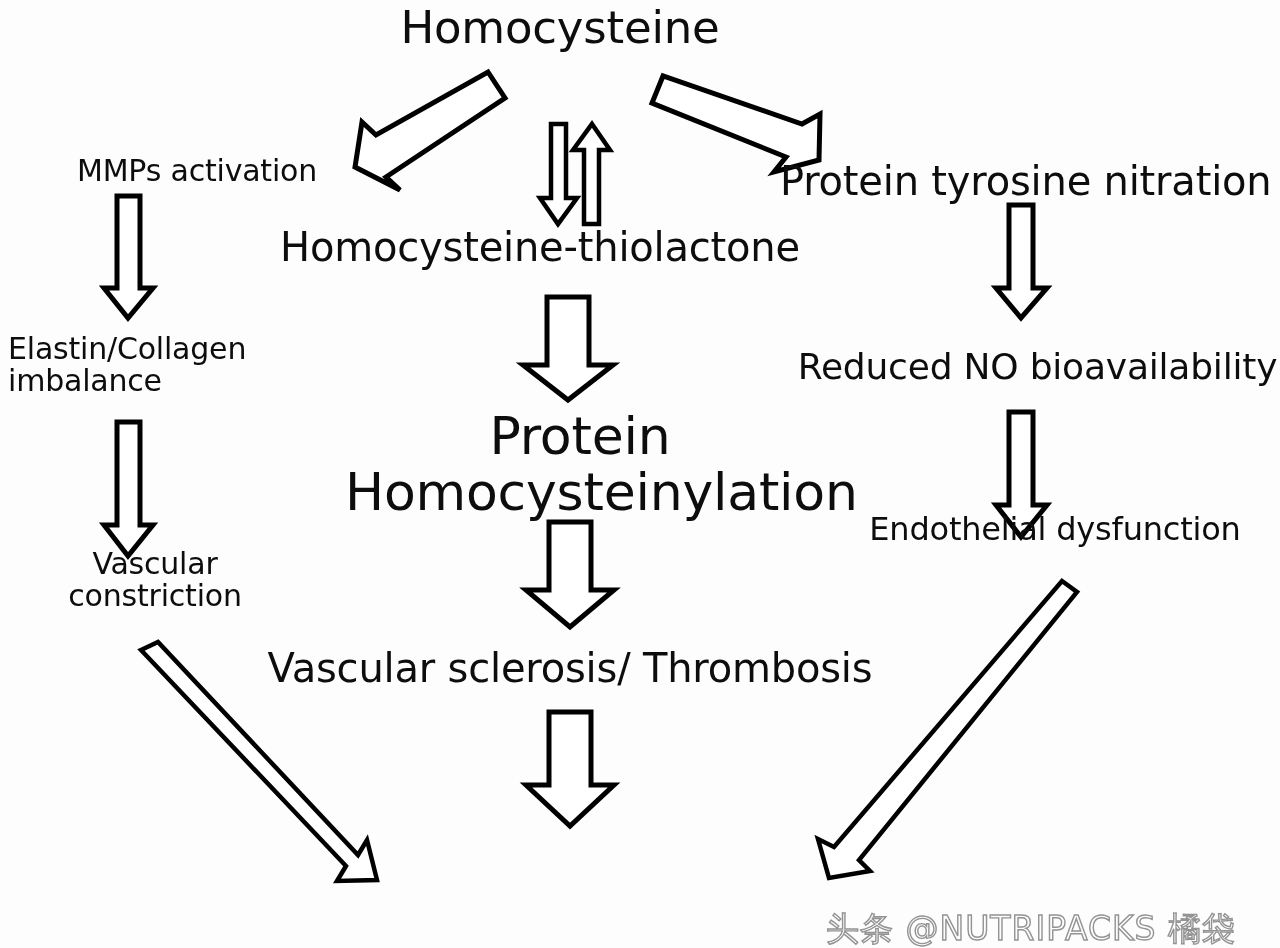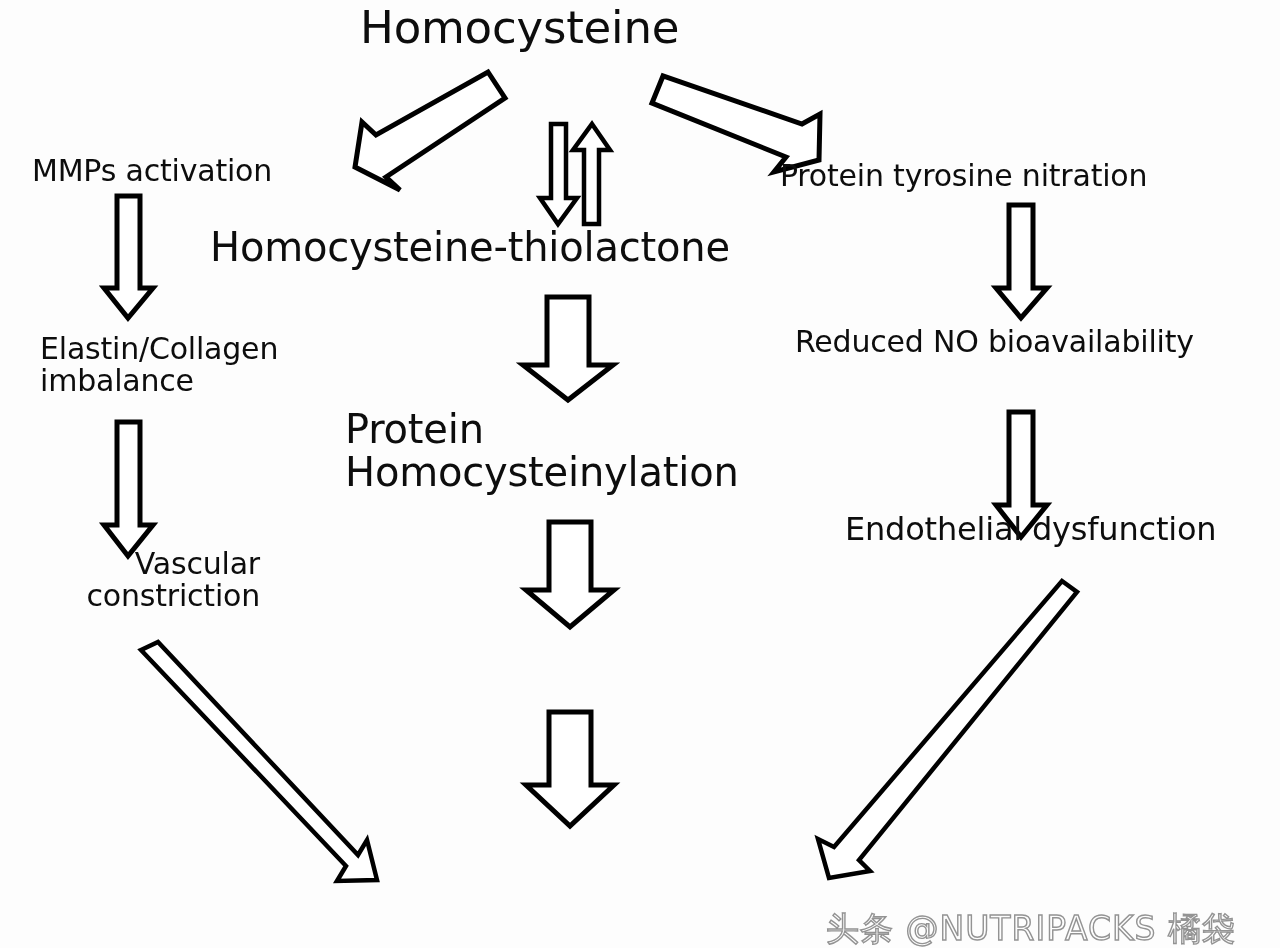--- a/index.html
+++ b/index.html
@@ -25,31 +25,32 @@
     top: 0;
     width: 1280px;
     height: 948px;
   }
   .node-label {
     position: absolute;
     color: #0d0d0d;
     font-family: "DejaVu Sans", "Liberation Sans", sans-serif;
     font-weight: 400;
     line-height: 1.08;
+    text-align: center;
     white-space: pre;
     letter-spacing: -0.2px;
   }
   .lbl-title      { left: 360px; top: 4px;   width: 400px; font-size: 45px; }
   .lbl-mmps       { left: 32px;  top: 155px; width: 330px; font-size: 30px; }
-  .lbl-ptn        { left: 780px; top: 160px; width: 450px; font-size: 30px; }
+  .lbl-ptn        { left: 780px; top: 160px; width: 450px; font-size: 40px; }
   .lbl-hcy-thio   { left: 210px; top: 226px; width: 660px; font-size: 40px; }
-  .lbl-elastin    { left: 0px;   top: 333px; width: 290px; font-size: 30px; text-align: left; padding-left: 8px; box-sizing: border-box; margin-left: 32px; }
-  .lbl-reduced-no { left: 795px; top: 326px; width: 485px; font-size: 30px; }
-  .lbl-prot-hcy   { left: 345px; top: 408px; width: 470px; font-size: 40px; }
-  .lbl-vasc-con   { left: 10px;  top: 548px; width: 250px; font-size: 30px; text-align: right; padding-left: 40px; box-sizing: border-box; }
+  .lbl-elastin    { left: 0px;   top: 333px; width: 290px; font-size: 30px; text-align: left; padding-left: 8px; box-sizing: border-box; }
+  .lbl-reduced-no { left: 795px; top: 348px; width: 485px; font-size: 36px; }
+  .lbl-prot-hcy   { left: 345px; top: 408px; width: 470px; font-size: 52px; }
+  .lbl-vasc-con   { left: 10px;  top: 548px; width: 250px; font-size: 30px; text-align: center; padding-left: 40px; box-sizing: border-box; }
   .lbl-endo       { left: 845px; top: 512px; width: 420px; font-size: 32px; }
   .lbl-vsclero    { left: 225px; top: 647px; width: 690px; font-size: 40px; }
   .lbl-hyper      { left: 415px; top: 855px; width: 390px; font-size: 48px; }
 
   #watermark {
     position: absolute;
     left: 826px;
     top: 907px;
     font-family: "DejaVu Sans", "Liberation Sans", sans-serif;
     font-size: 33px;
@@ -121,17 +122,18 @@
   <div class="node-label lbl-reduced-no">Reduced NO bioavailability</div>
 
   <div class="node-label lbl-prot-hcy">Protein
 Homocysteinylation</div>
 
   <div class="node-label lbl-vasc-con">Vascular
 constriction</div>
 
   <div class="node-label lbl-endo">Endothelial dysfunction</div>
 
+  <div class="node-label lbl-vsclero">Vascular sclerosis/ Thrombosis</div>
 
 
   <div id="watermark">头条 @NUTRIPACKS 橘袋</div>
 
 </div>
 
 </body></html>

